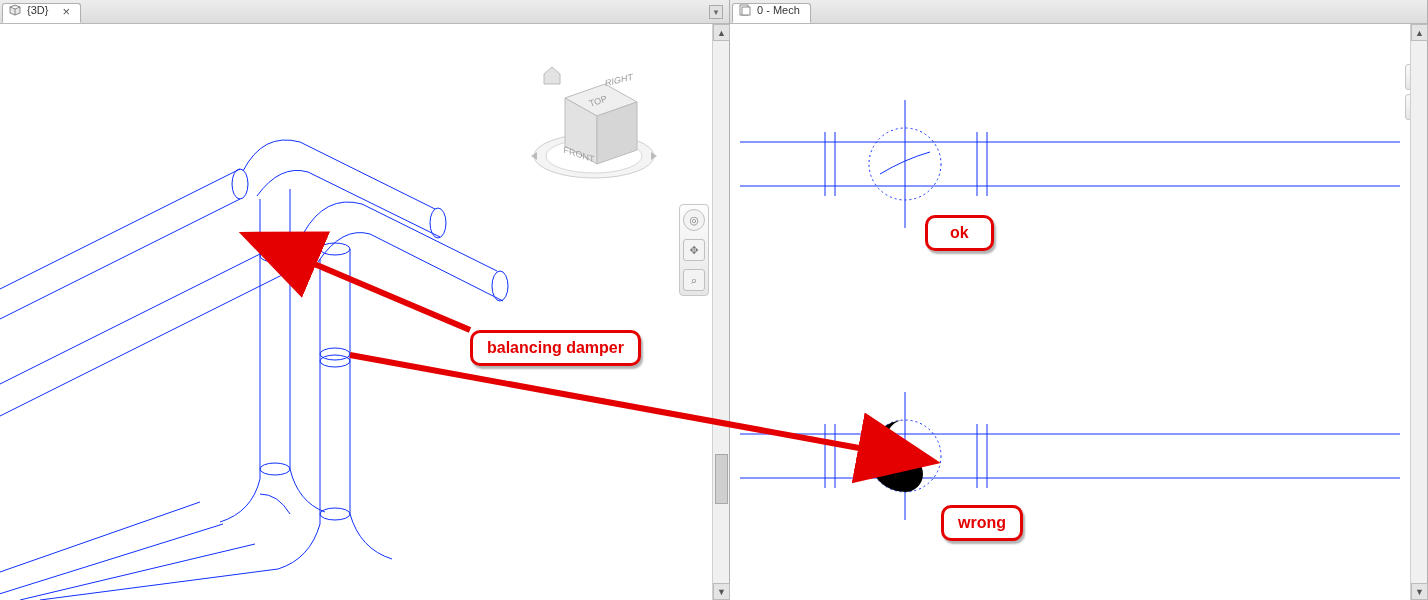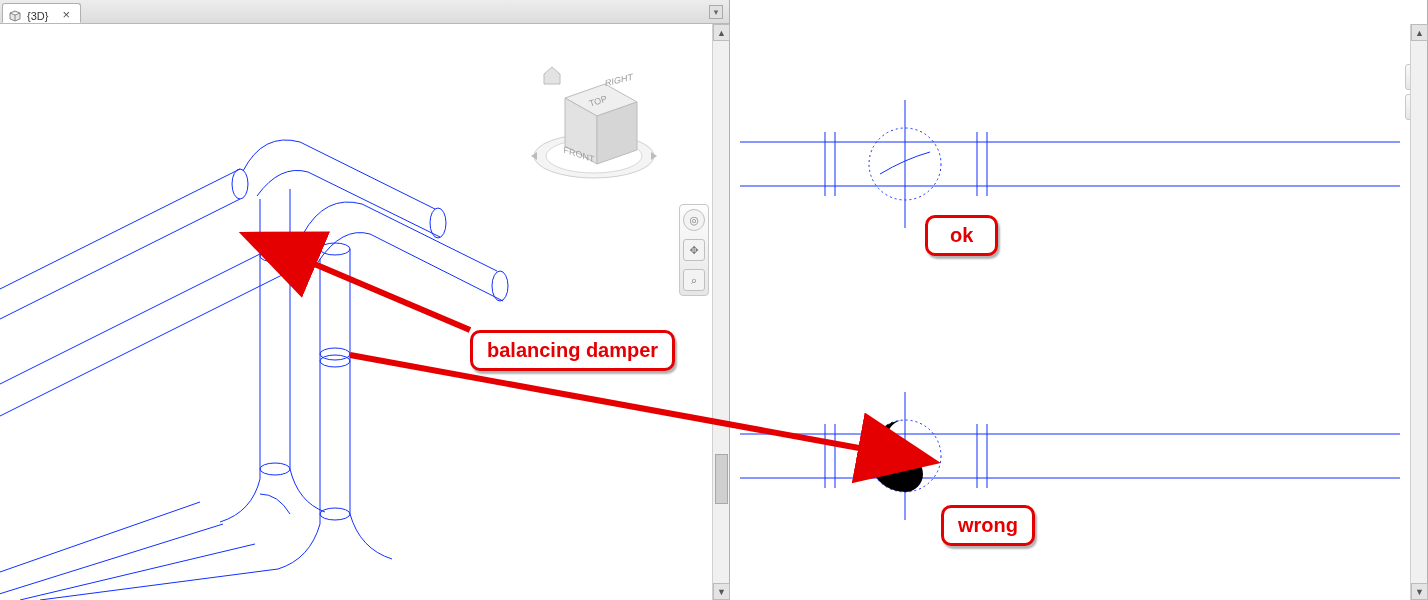--- a/index.html
+++ b/index.html
@@ -28,21 +28,21 @@
   .tabbar {
     display: flex;
     align-items: center;
     height: 24px;
     background: linear-gradient(#ededed,#dcdcdc);
     border-bottom: 1px solid #b8b8b8;
     padding-left: 2px;
   }
   .tab {
     display: flex;
-    align-items: flex-end;
+    align-items: flex-start;
     height: 20px;
     background: #fff;
     border: 1px solid #b0b0b0;
     border-bottom: 1px solid #fff;
     padding: 0 10px 0 6px;
     font-size: 11px;
     color: #333;
     margin-top: 3px;
     border-radius: 3px 3px 0 0;
     gap: 6px;
@@ -106,21 +106,21 @@
   .navpanel .btn.sq{border-radius:3px;}
   
   .callout {
     position:absolute;
     background:#fff;
     border: 3px solid #e40000;
     border-radius: 10px;
     padding: 6px 14px;
     color:#e40000;
     font-weight:600;
-    font-size: 20px;
+    font-size: 16px;
     box-shadow: 2px 3px 2px rgba(0,0,0,.3);
     white-space:nowrap;
   }
   
   .rightstack {
     position:absolute;
     right: -8px; top: 40px;
     width: 30px;
     display:flex;flex-direction:column;gap:4px;
   }
@@ -242,20 +242,31 @@
     </div>
 
     <div class="scrollbar-v">
       <div class="scroll-arrow up">▲</div>
       <div class="scroll-thumb" style="top:430px;height:50px;"></div>
       <div class="scroll-arrow down">▼</div>
     </div>
   </div>
 
   <div class="pane right">
+    <div class="tabbar">
+      <div class="tab">
+        <span class="sheet-icon">
+          <svg width="12" height="12" viewBox="0 0 12 12">
+              <rect x="1" y="1" width="8" height="10" fill="#fff" stroke="#6f6f6f" stroke-width="0.8"></rect>
+              <rect x="3" y="3" width="8" height="8" fill="#fff" stroke="#6f6f6f" stroke-width="0.8"></rect>
+            </svg>
+        </span>
+        <span>0 - Mech</span>
+      </div>
+    </div>
 
     <div class="viewport">
       <svg width="680" height="576" viewBox="0 0 680 576">
         <g stroke="#1030ff" stroke-width="1" fill="none">
 
           <line x1="10" y1="118" x2="670" y2="118"></line>
           <line x1="10" y1="162" x2="670" y2="162"></line>
 
           <line x1="95" y1="108" x2="95" y2="172"></line>
           <line x1="105" y1="108" x2="105" y2="172"></line>

